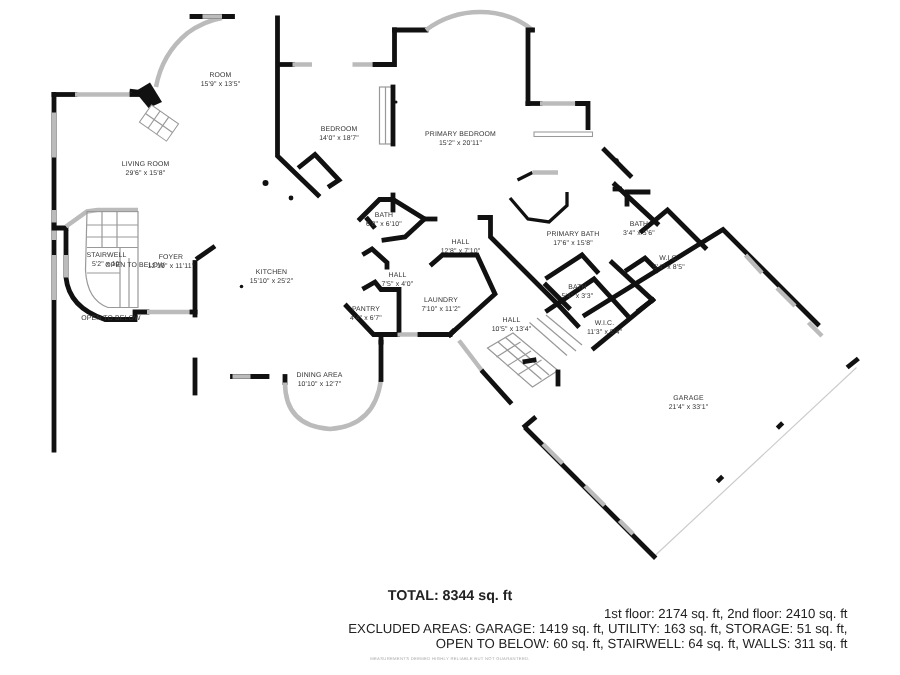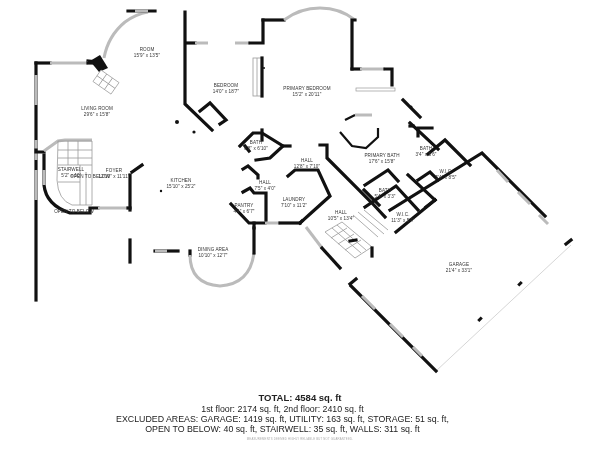--- a/index.html
+++ b/index.html
@@ -10,21 +10,21 @@
   .wall-thin { stroke:#111; stroke-width:2.2; fill:none; }
   .win { stroke:#bbb; stroke-width:3; fill:none; }
   .stair { stroke:#999; stroke-width:0.8; fill:none; }
   .door-line { stroke:#ccc; stroke-width:0.8; fill:none; }
   .pillar { fill:#111; }
   .room-label { position:absolute; text-align:center; transform:translate(-50%,-50%);
                 font-size:4.6px; line-height:5.6px; color:#333; white-space:nowrap; letter-spacing:0.1px; }
   .room-label .dim { display:block; }
   .summary { position:absolute; left:0; width:600px; text-align:center; }
   .summary .total { font-weight:bold; font-size:9.5px; top:392px; position:absolute; width:600px; left:0; }
-  .summary .line { font-size:8.8px; position:absolute; width:565px; left:0; color:#222; }
+  .summary .line { font-size:8.8px; position:absolute; width:565px; left:0; color:#222;text-align:right; }
   .disclaimer { position:absolute; top:432px; width:600px; left:0; text-align:center; font-size:2.8px; color:#aaa; letter-spacing:0.2px; }
 </style>
 </head>
 <body>
 
 <svg id="plan" viewBox="0 0 600 450">
 
   <g>
     <path class="wall" d="M97,62 L88,61"></path>
     <path class="win" d="M104,58 Q108,36 125,22 Q136,14 148,12"></path>
@@ -258,18 +258,18 @@
 <div class="room-label" style="left:213px;top:253px">
   <span>DINING AREA</span>
   <span class="dim">10'10" x 12'7"</span>
 </div>
 <div class="room-label" style="left:459px;top:268px">
   <span>GARAGE</span>
   <span class="dim">21'4" x 33'1"</span>
 </div>
 
 <div class="summary">
-  <div class="total">TOTAL: 4584 sq. ft</div>
+  <div class="total">TOTAL: 8344 sq. ft</div>
   <div class="line" style="top:404px">1st floor: 2174 sq. ft, 2nd floor: 2410 sq. ft</div>
   <div class="line" style="top:414px">EXCLUDED AREAS: GARAGE: 1419 sq. ft, UTILITY: 163 sq. ft, STORAGE: 51 sq. ft,</div>
-  <div class="line" style="top:424px">OPEN TO BELOW: 40 sq. ft, STAIRWELL: 35 sq. ft, WALLS: 311 sq. ft</div>
+  <div class="line" style="top:424px">OPEN TO BELOW: 60 sq. ft, STAIRWELL: 64 sq. ft, WALLS: 311 sq. ft</div>
 </div>
 <div class="disclaimer" style="top:437px">MEASUREMENTS DEEMED HIGHLY RELIABLE BUT NOT GUARANTEED.</div>
 
 </body></html>

